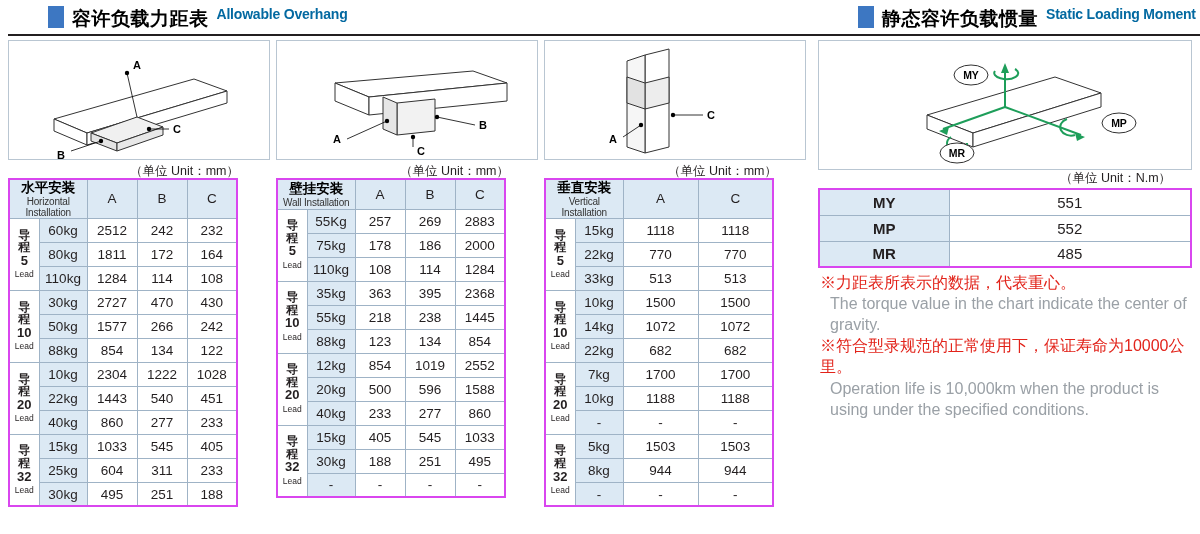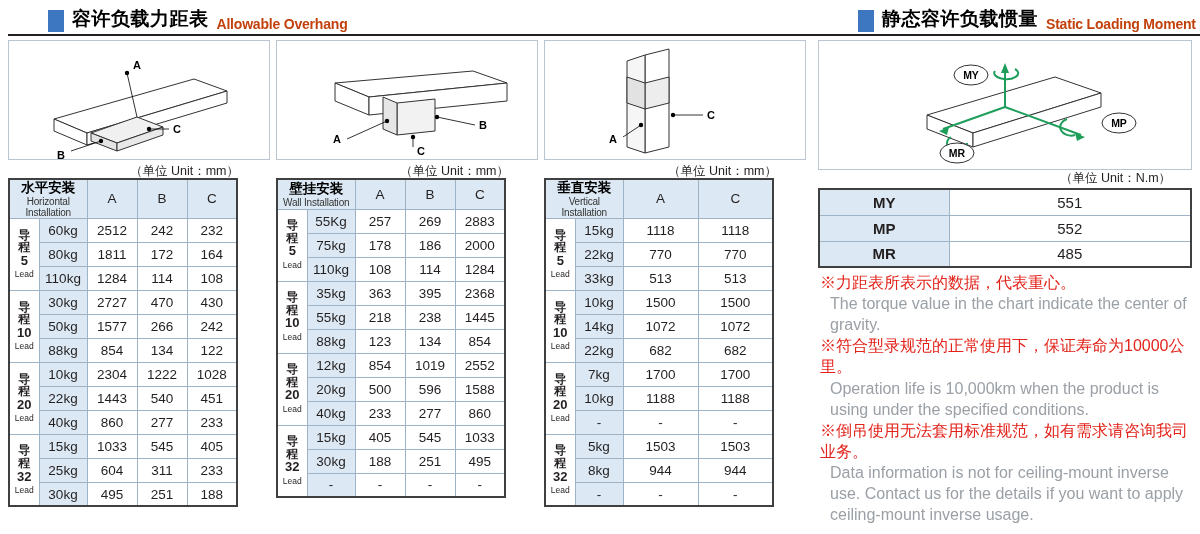--- a/index.html
+++ b/index.html
@@ -8,24 +8,24 @@
     width:1200px; height:534px;
     font-family:"Liberation Sans", sans-serif;
     background:#ffffff;
     color:#231f20;
     position:relative;
     overflow:hidden;
   }
   .page { position:relative; width:1200px; height:534px; }
 
   
-  .sec-head { position:absolute; display:flex; align-items:flex-end;padding-left:40px; }
+  .sec-head { position:absolute; display:flex; align-items:flex-start;padding-left:40px; }
   .sec-head .bar { width:16px; height:22px; background:#3d77c2; margin-right:8px; }
   .sec-head .cn { font-size:19px; font-weight:bold; letter-spacing:0.5px; color:#000; }
-  .sec-head .en { font-size:14px; font-weight:bold; color:#c2410c; margin-left:8px; letter-spacing:-0.2px; }
+  .sec-head .en { font-size:14px; font-weight:bold; color:#0369a1; margin-left:8px; letter-spacing:-0.2px; }
   .sec-head .rule { position:absolute; left:0; bottom:-4px; height:2px; background:#231f20; }
 
   #head-left { left:8px; top:6px; width:818px; }
   #head-left .rule { width:818px; }
   #head-right { left:818px; top:6px; width:407px; }
   #head-right .rule { width:382px; }
 
   
   .figbox { position:absolute; border:1px solid #b9c6d2; background:#fff; }
   .unit { position:absolute; font-size:12.5px; color:#231f20; }
@@ -35,21 +35,21 @@
   table.t td, table.t th { border:1px solid #9fb3c6; text-align:center; vertical-align:middle; padding:0; }
   table.t th { background:#dce9f4; font-weight:normal; }
   table.t td { background:#ffffff; height:24px; }
   .hdr-cn { font-size:13.5px; font-weight:bold; color:#000; line-height:1.1; }
   .hdr-en { font-size:10px; color:#333; letter-spacing:-0.2px; display:block; }
   .lead-cell { background:#dce9f4; font-size:12px; line-height:1.05; font-weight:bold; width:30px; }
   .lead-cell .num { font-size:13px; }
   .lead-cell .lead-en { font-size:8.5px; font-weight:normal; }
   .kg { background:#dce9f4 !important; }
   .grp-top td { border-top:2px solid #4a4a4a; }
-  .t-outer { border:2px solid #404040; }
+  .t-outer { border:2px solid #d946ef; }
 
   
   table.r { position:absolute; border-collapse:collapse; font-size:15px; }
   table.r td { border:1px solid #9fb3c6; height:26px; text-align:center; }
   table.r td.lbl { background:#dce9f4; font-weight:bold; width:130px; }
 
   
   .notes { position:absolute; font-size:16px; line-height:1.32; width:370px; }
   .notes .cn { color:#e2231a; }
   .notes .en { color:#9aa0a6; padding-left:10px; }
@@ -437,19 +437,15 @@
 
   <div class="notes" style="left:820px; top:272px;">
     <div>
       <div class="cn">※力距表所表示的数据，代表重心。</div>
       <div class="en">The torque value in the chart indicate the center of gravity.</div>
     </div>
     <div>
       <div class="cn">※符合型录规范的正常使用下，保证寿命为10000公里。</div>
       <div class="en">Operation life is 10,000km when the product is using under the specified conditions.</div>
     </div>
-    <div>
-      <div class="cn">※倒吊使用无法套用标准规范，如有需求请咨询我司业务。</div>
-      <div class="en">Data information is not for ceiling-mount inverse use. Contact us for the details if you want to apply ceiling-mount inverse usage.</div>
-    </div>
   </div>
 
 </div>
 
 </body></html>

